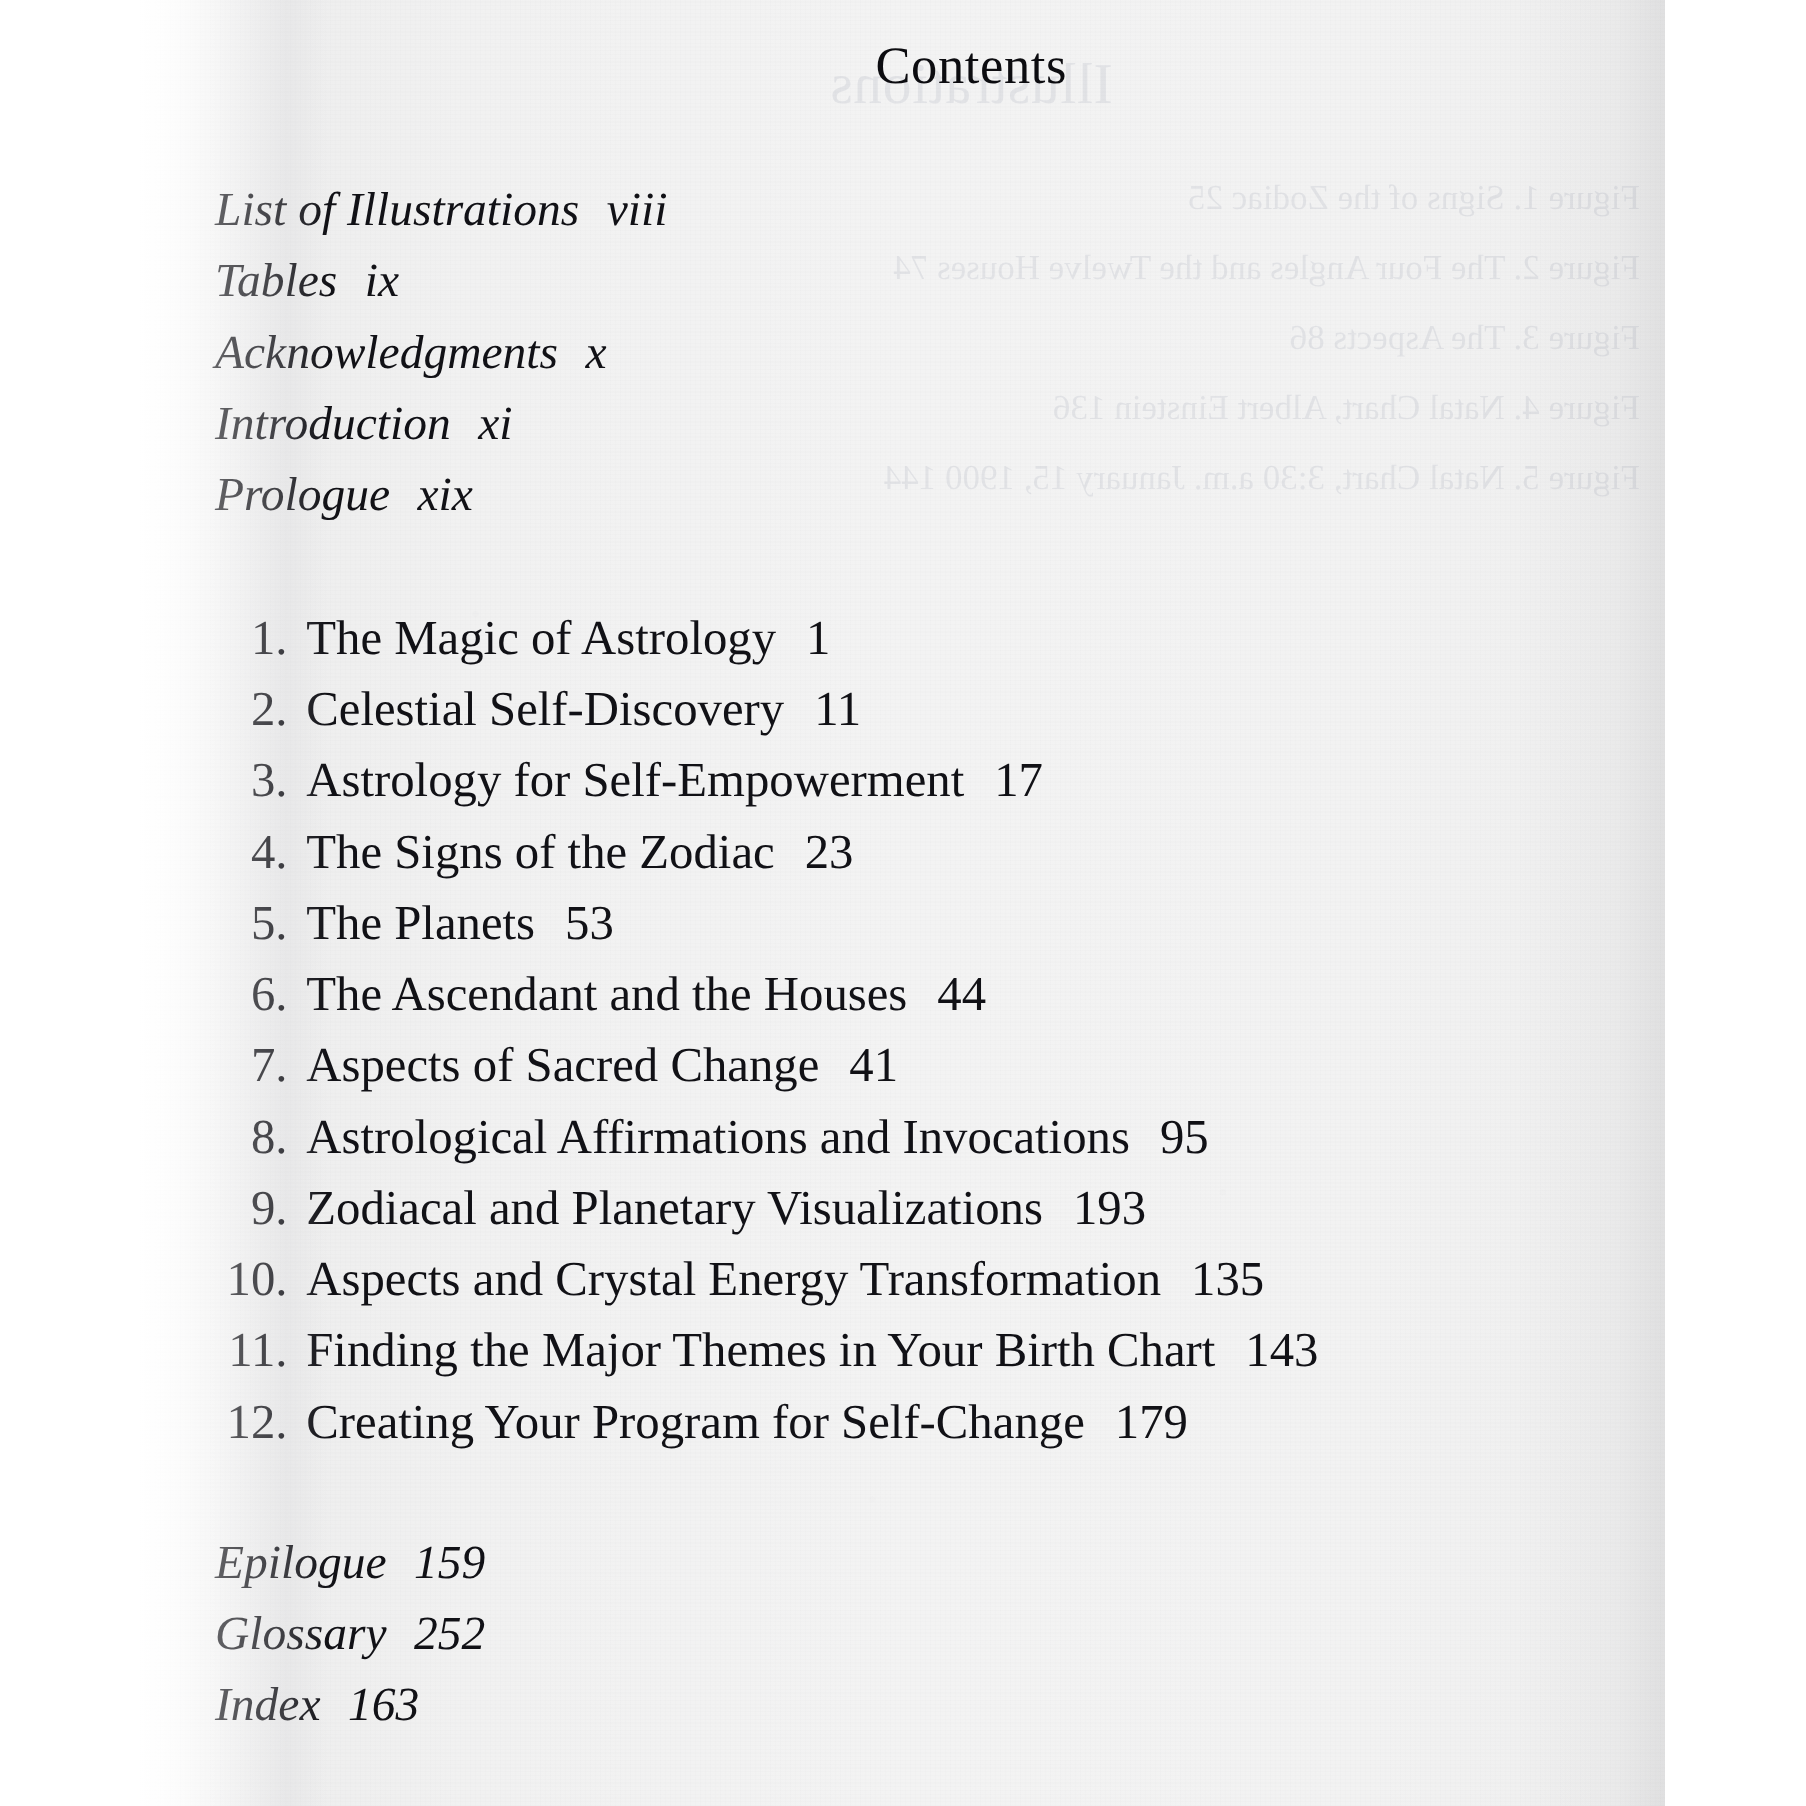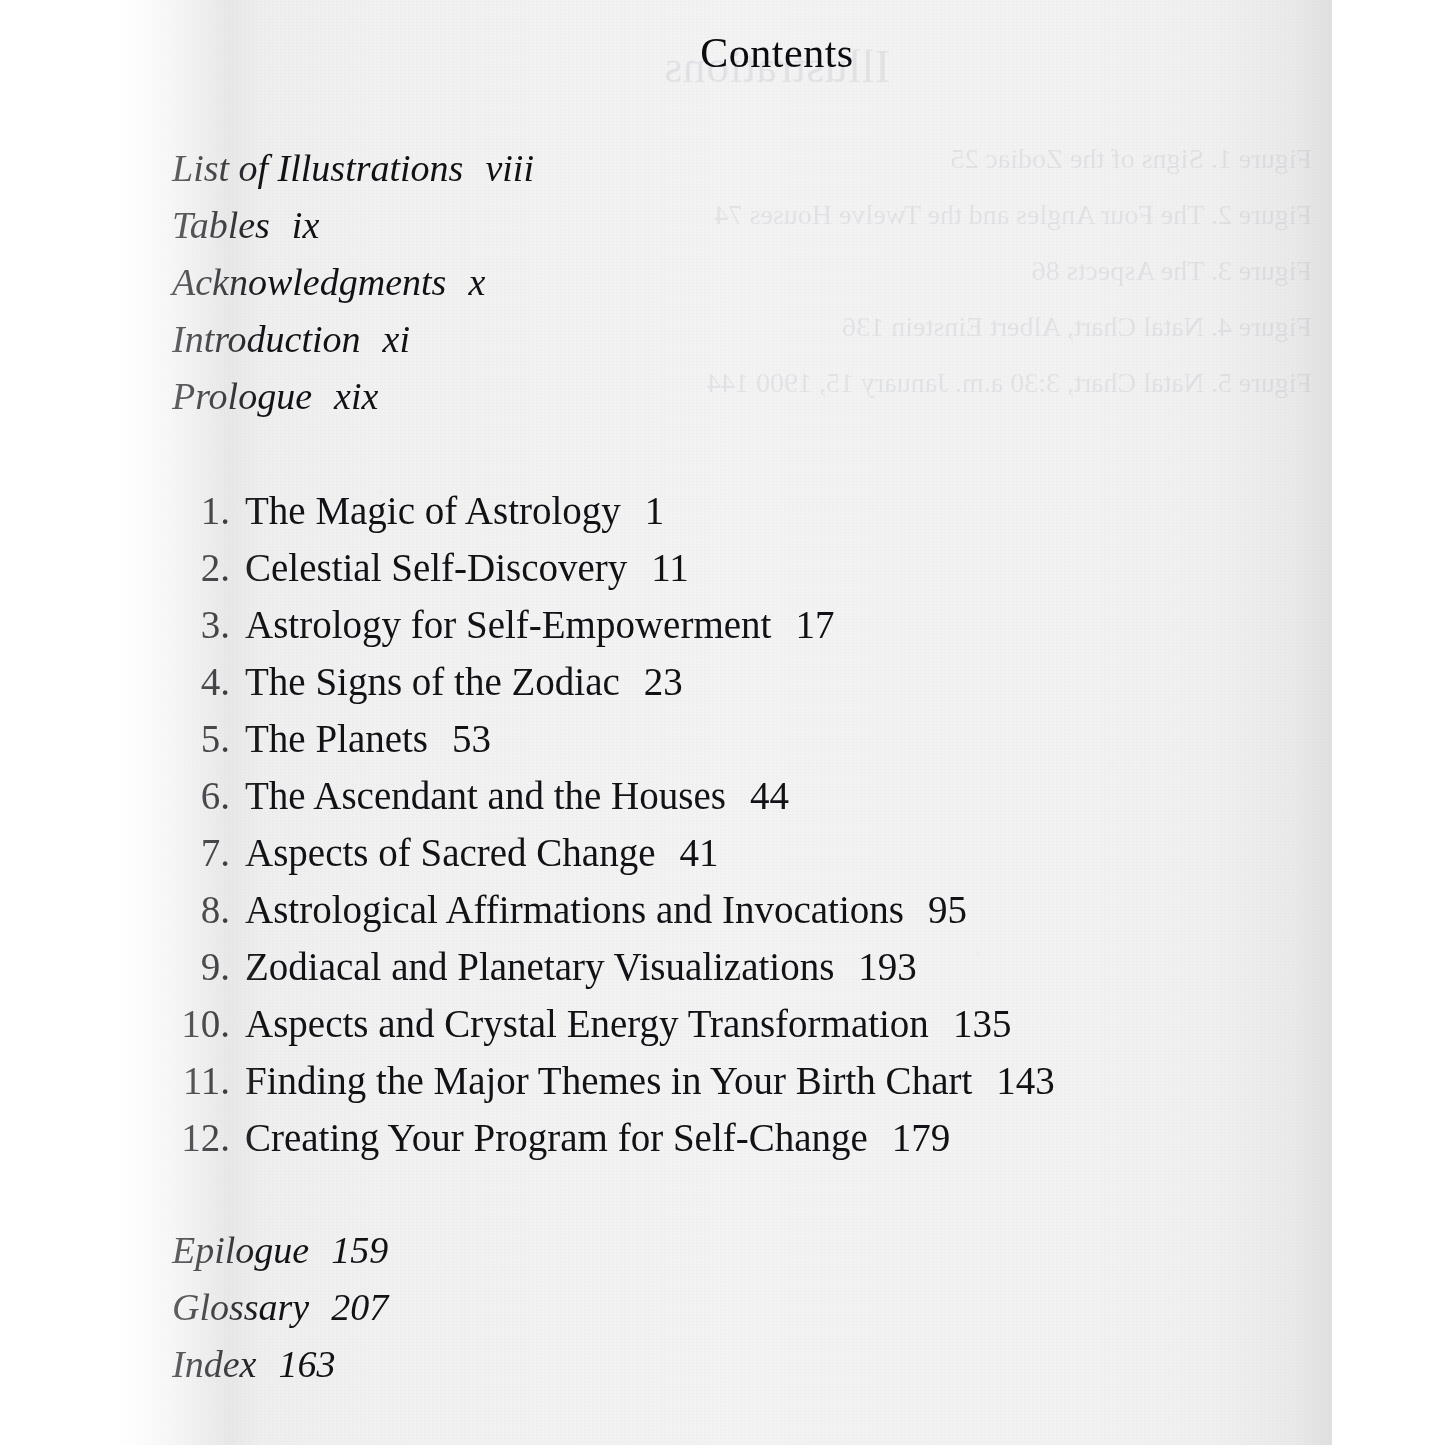--- a/index.html
+++ b/index.html
@@ -273,21 +273,21 @@
             <span class="ch-title">Creating Your Program for Self-Change</span>
             <span class="ch-page">179</span>
         </div>
       </div>
 
       <div class="backmatter">
         <div class="bm-row">
           <span>Epilogue</span><span class="bm-page">159</span>
         </div>
         <div class="bm-row">
-          <span>Glossary</span><span class="bm-page">207</span>
+          <span>Glossary</span><span class="bm-page">252</span>
         </div>
         <div class="bm-row">
           <span>Index</span><span class="bm-page">163</span>
         </div>
       </div>
 
     </div>
 
     <div class="gutter-shade"></div>
     <div class="edge-shade"></div>

